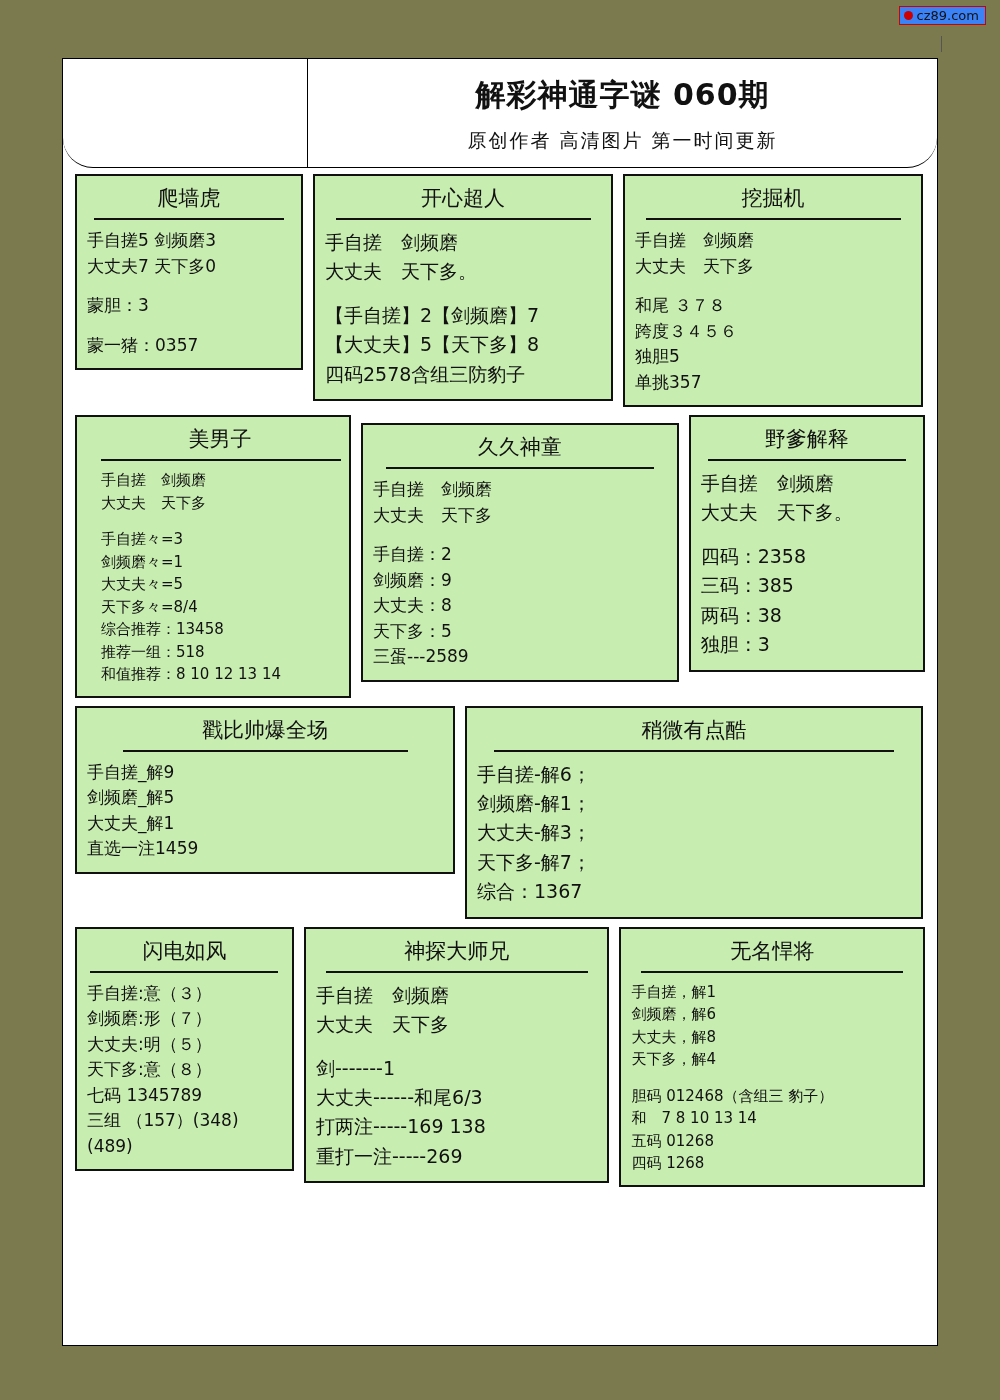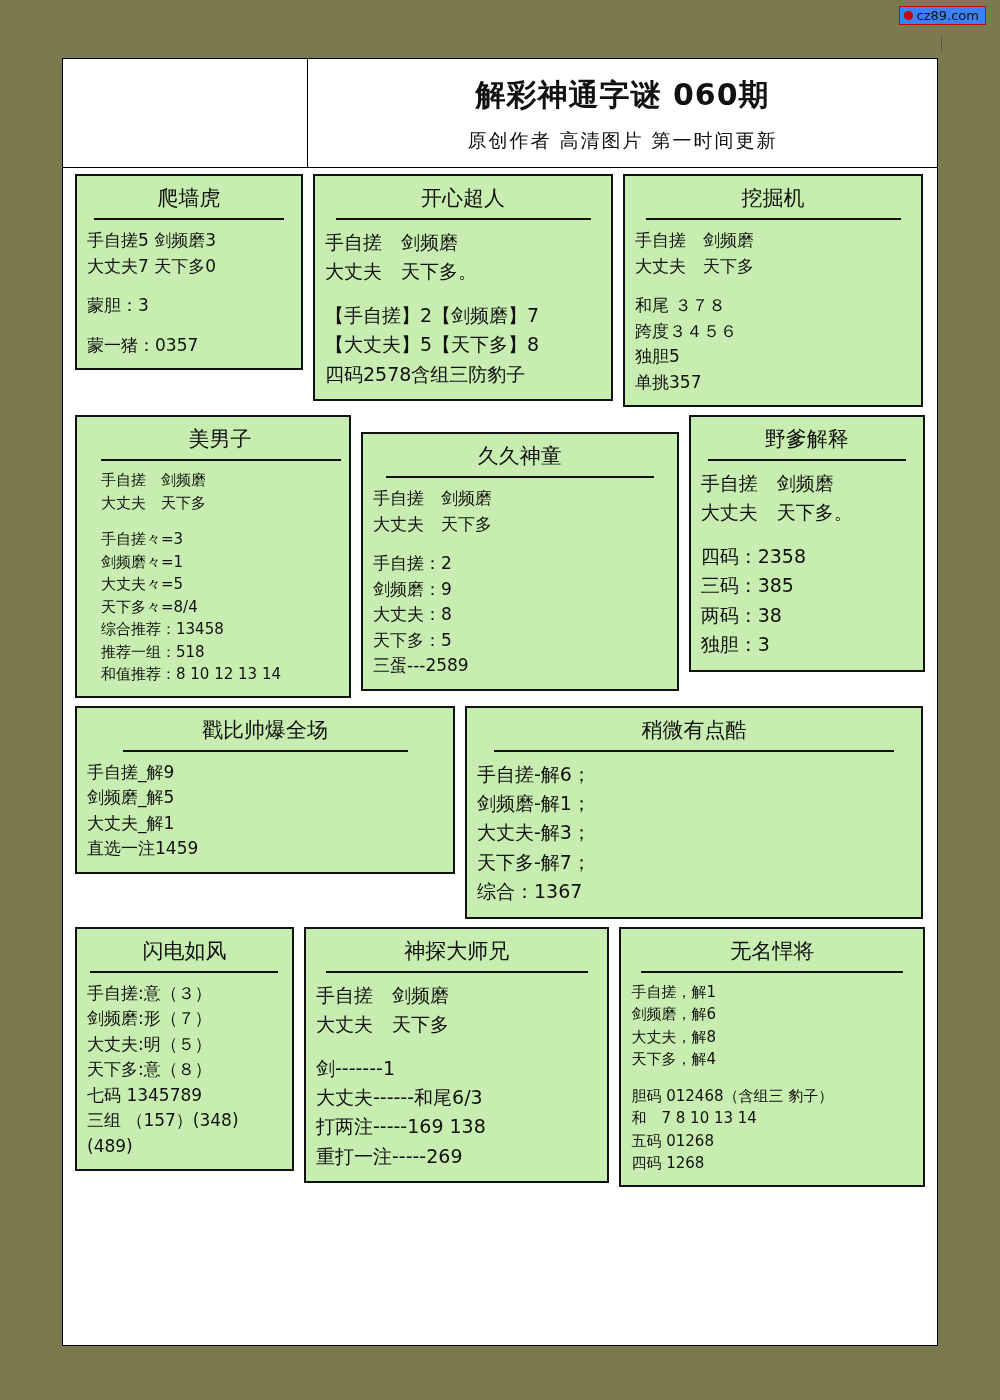--- a/index.html
+++ b/index.html
@@ -25,21 +25,21 @@
     position:absolute;top:36px;right:58px;width:1px;height:16px;background:#555;
   }
   .page{
     position:absolute;left:62px;top:58px;
     width:876px;height:1288px;
     background:#ffffff;
     border:1px solid #000;
     box-sizing:border-box;
   }
   .header{
-    display:flex;height:108px;border-bottom:1px solid #000;
+    display:flex;height:108px;border-bottom:1px solid #000;border-radius:30px;
   }
   .header-left{
     width:245px;border-right:1px solid #000;box-sizing:border-box;
   }
   .header-right{
     flex:1;display:flex;flex-direction:column;align-items:center;justify-content:center;
   }
   .title{
     font-size:30px;font-weight:bold;color:#111;letter-spacing:1px;
     margin-top:2px;
@@ -164,21 +164,21 @@
           <div class="ln">手自搓々=3</div>
           <div class="ln">剑频磨々=1</div>
           <div class="ln">大丈夫々=5</div>
           <div class="ln">天下多々=8/4</div>
           <div class="ln">综合推荐：13458</div>
           <div class="ln">推荐一组：518</div>
           <div class="ln">和值推荐：8 10 12 13 14</div>
         </div>
       </div>
 
-      <div class="card w-jj" style="margin-top:17px;">
+      <div class="card w-jj" style="margin-top:8px;">
         <h3>久久神童</h3>
         <div class="rule" style="width:268px;"></div>
         <div class="lines med">
           <div class="ln">手自搓　剑频磨</div>
           <div class="ln">大丈夫　天下多</div>
           <div class="gap"></div>
           <div class="ln">手自搓：2</div>
           <div class="ln">剑频磨：9</div>
           <div class="ln">大丈夫：8</div>
           <div class="ln">天下多：5</div>

